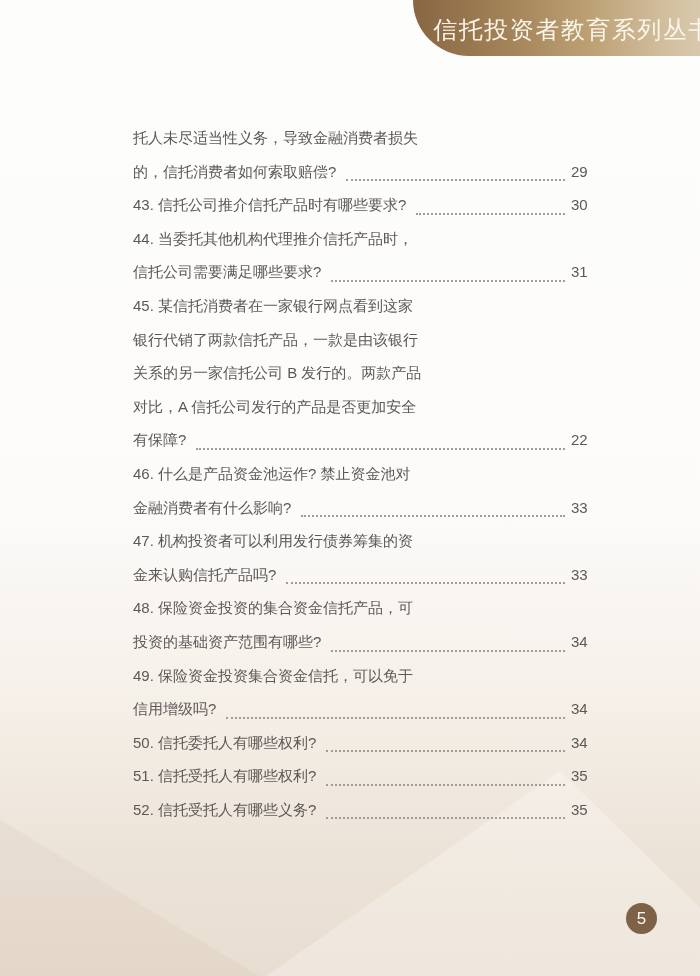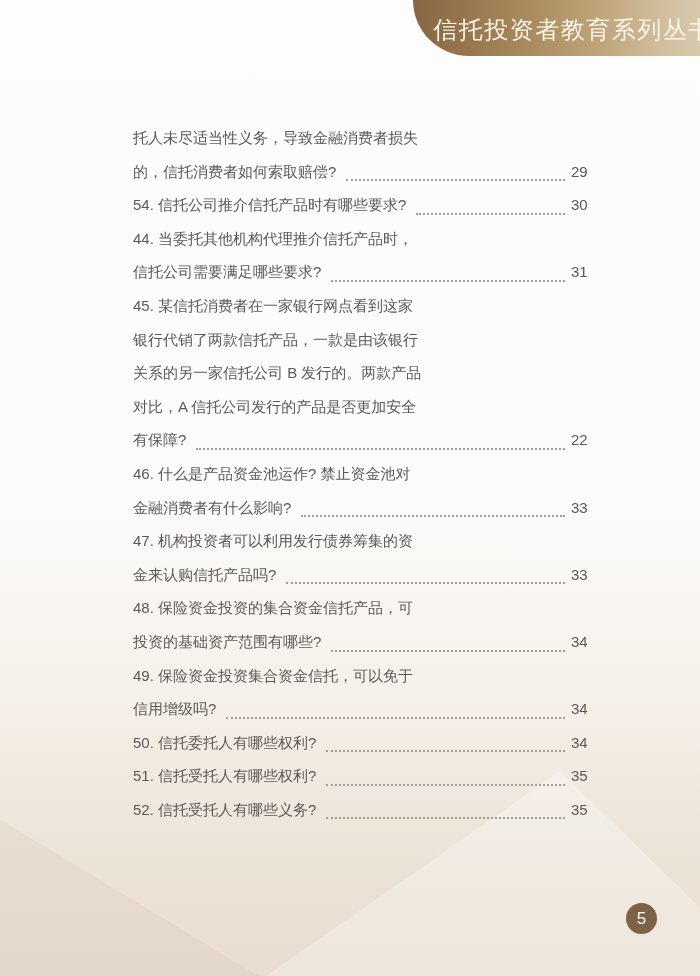--- a/index.html
+++ b/index.html
@@ -124,21 +124,21 @@
           <span class="toc-text">托人未尽适当性义务，导致金融消费者损失</span>
         </div>
         <div class="toc-line">
           <span class="toc-text">的，信托消费者如何索取赔偿?</span>
           <span class="leader"></span>
           <span class="pgnum">29</span>
         </div>
       </div>
       <div class="toc-entry">
         <div class="toc-line">
-          <span class="toc-text">54. 信托公司推介信托产品时有哪些要求?</span>
+          <span class="toc-text">43. 信托公司推介信托产品时有哪些要求?</span>
           <span class="leader"></span>
           <span class="pgnum">30</span>
         </div>
       </div>
       <div class="toc-entry">
         <div class="toc-line">
           <span class="toc-text">44. 当委托其他机构代理推介信托产品时，</span>
         </div>
         <div class="toc-line">
           <span class="toc-text">信托公司需要满足哪些要求?</span>

